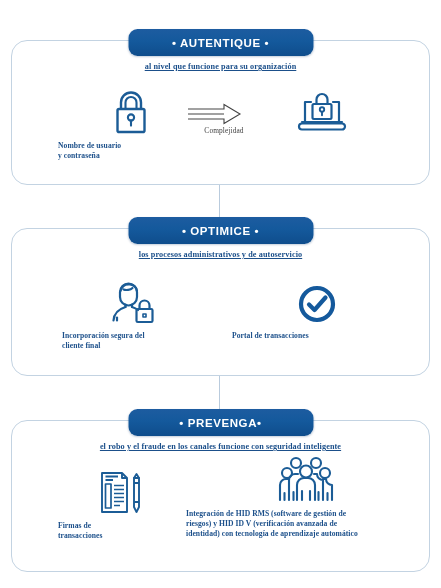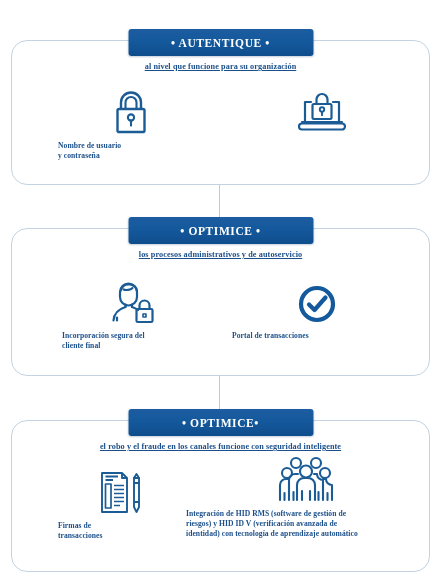--- a/index.html
+++ b/index.html
@@ -46,24 +46,24 @@
   .stage.s2 { top: 228px; height: 148px; }
   .stage.s3 { top: 420px; height: 152px; }
 
   
   .badge {
     position: absolute;
     left: 50%;
     transform: translateX(-50%);
     width: 185px;
     height: 27px;
-    border-radius: 3px;
+    border-radius: 9px;
     background: linear-gradient(180deg, #1d5ca0 0%, #14599c 45%, #0f4d8c 100%);
     color: #ffffff;
-    font-family: Liberation Serif, serif;
+    font-family: Liberation Sans, sans-serif;
     font-weight: bold;
     font-size: 11.5px;
     letter-spacing: 0.6px;
     display: flex;
     align-items: center;
     justify-content: center;
     box-shadow: 0 1px 2px rgba(20,60,110,0.25);
     z-index: 5;
   }
   .badge.b1 { top: 29px; }
@@ -163,20 +163,27 @@
           <path d="M16.5 21 V14.5 A5.5 5.5 0 0 1 27.5 14.5 V21" stroke-width="2.1"></path>
           <rect x="8.5" y="21" width="27" height="23" rx="1.6"></rect>
           <circle cx="22" cy="29.5" r="3.1" stroke-width="2.1"></circle>
           <path d="M22 32.4 V37.6" stroke-width="2.1" stroke-linecap="round"></path>
         </g>
       </svg>
     </div>
     <div class="caption">Nombre de usuario<br>y contraseña</div>
   </div>
 
+  <div class="arrow-group">
+    <svg width="56" height="22" viewBox="0 0 56 22">
+      <path d="M2 6 H38 V1.5 L54 11 L38 20.5 V16 H2" fill="none" stroke="#444444" stroke-width="1.1" stroke-linejoin="miter"></path>
+      <path d="M2 11 H38" fill="none" stroke="#444444" stroke-width="1.1"></path>
+    </svg>
+    <div class="arrow-label">Complejidad</div>
+  </div>
 
   <div class="item it-1b">
     <div class="icon-wrap">
       <svg width="54" height="48" viewBox="0 0 54 48">
         <g fill="none" stroke="#1b5c96" stroke-width="2.2" stroke-linecap="round" stroke-linejoin="round">
           <path d="M10 14 H16 M38 14 H44 M10 14 V34 M44 14 V34"></path>
           <path d="M7 34 H47"></path>
           <path d="M4 38.5 A3 3 0 0 1 7 35.5 H47 A3 3 0 0 1 50 38.5 A3 3 0 0 1 47 41.5 H7 A3 3 0 0 1 4 38.5 Z"></path>
           <path d="M21.5 16 V11.5 A5.5 5.5 0 0 1 32.5 11.5 V16"></path>
           <rect x="17.5" y="16" width="19" height="15" rx="1.4"></rect>
@@ -218,21 +225,21 @@
       <svg width="44" height="46" viewBox="0 0 44 46">
         <circle cx="22" cy="24" r="16" fill="none" stroke="#14599c" stroke-width="4.2"></circle>
         <path d="M14 24.5 L19.5 30 L30.5 17.5" fill="none" stroke="#14599c" stroke-width="4.2" stroke-linecap="round" stroke-linejoin="round"></path>
       </svg>
     </div>
     <div class="caption">Portal de transacciones</div>
   </div>
 
   <div class="stage s3"></div>
 
-  <div class="badge b3">• OPTIMICE•</div>
+  <div class="badge b3">• PREVENGA•</div>
 
   <div class="subtitle t3">el robo y el fraude en los canales funcione con seguridad inteligente</div>
 
   <div class="item it-3a">
     <div class="icon-wrap">
       <svg width="50" height="50" viewBox="0 0 50 50">
         <g fill="none" stroke="#1b5c96" stroke-width="1.9" stroke-linejoin="round">
           <path d="M6 7 H26 L31 12 V46 H6 Z"></path>
           <path d="M26 7 V12 H31"></path>
           <path d="M9.5 10.5 H22 M9.5 14 H17"></path>

